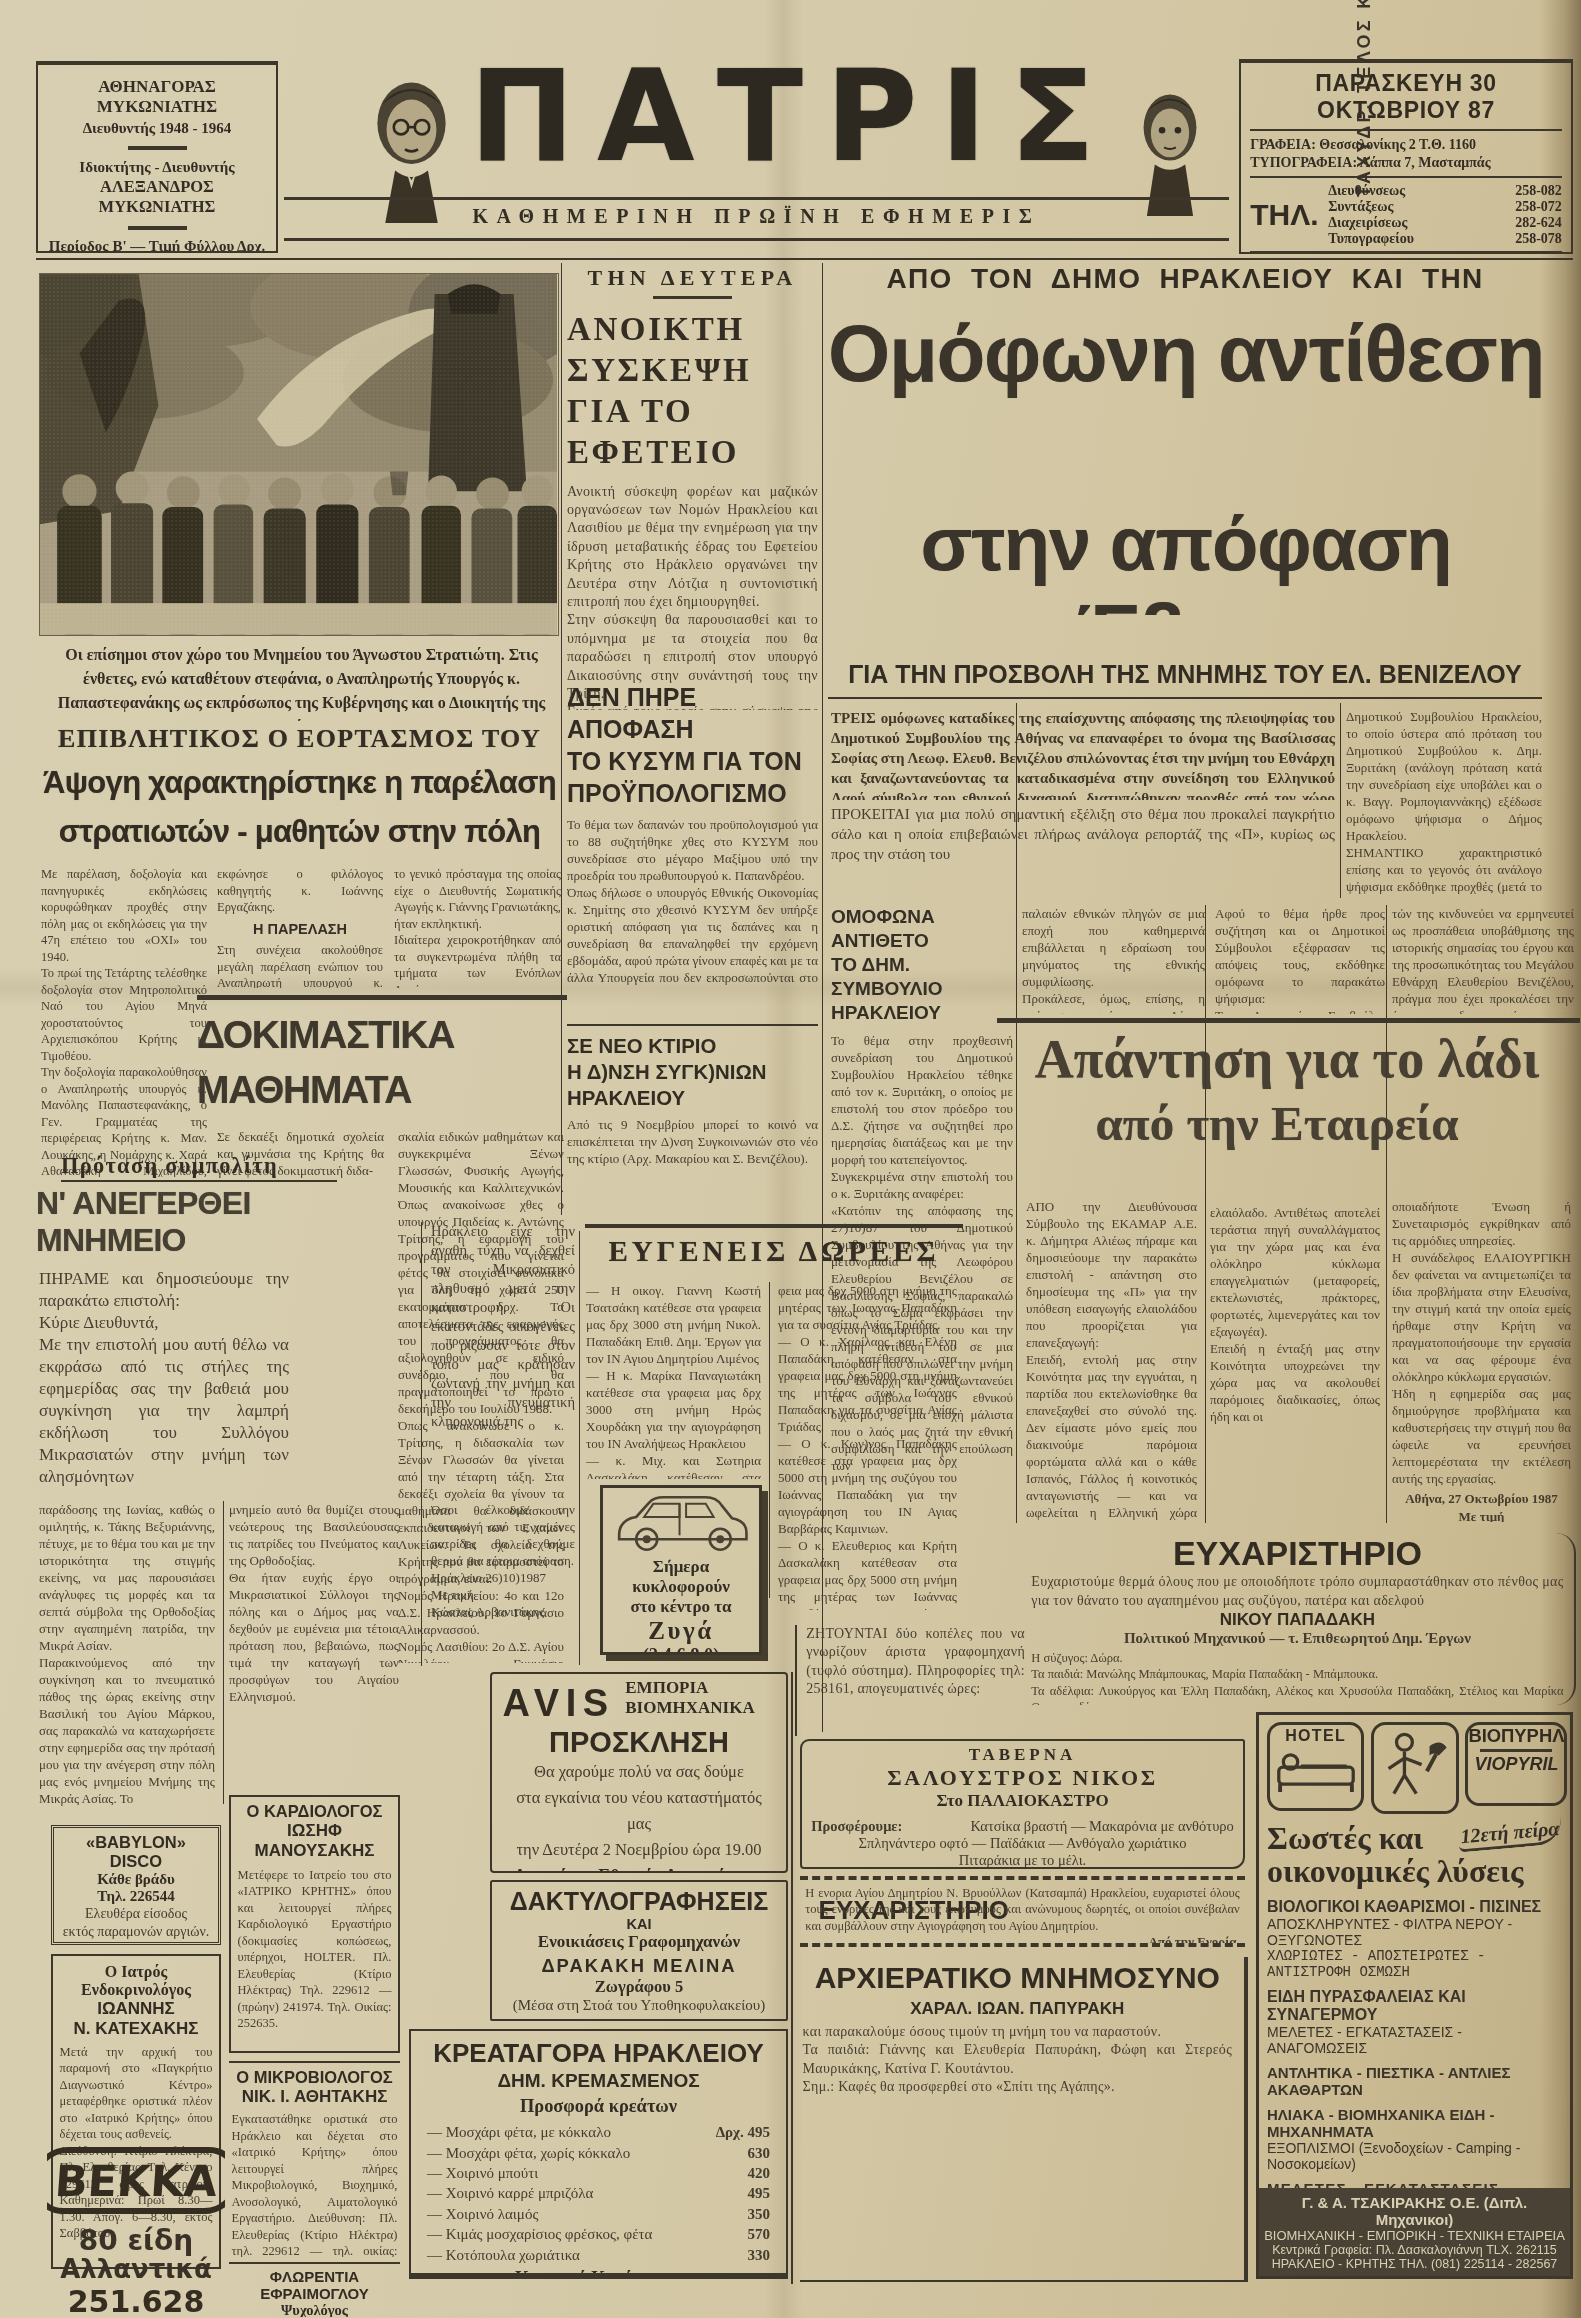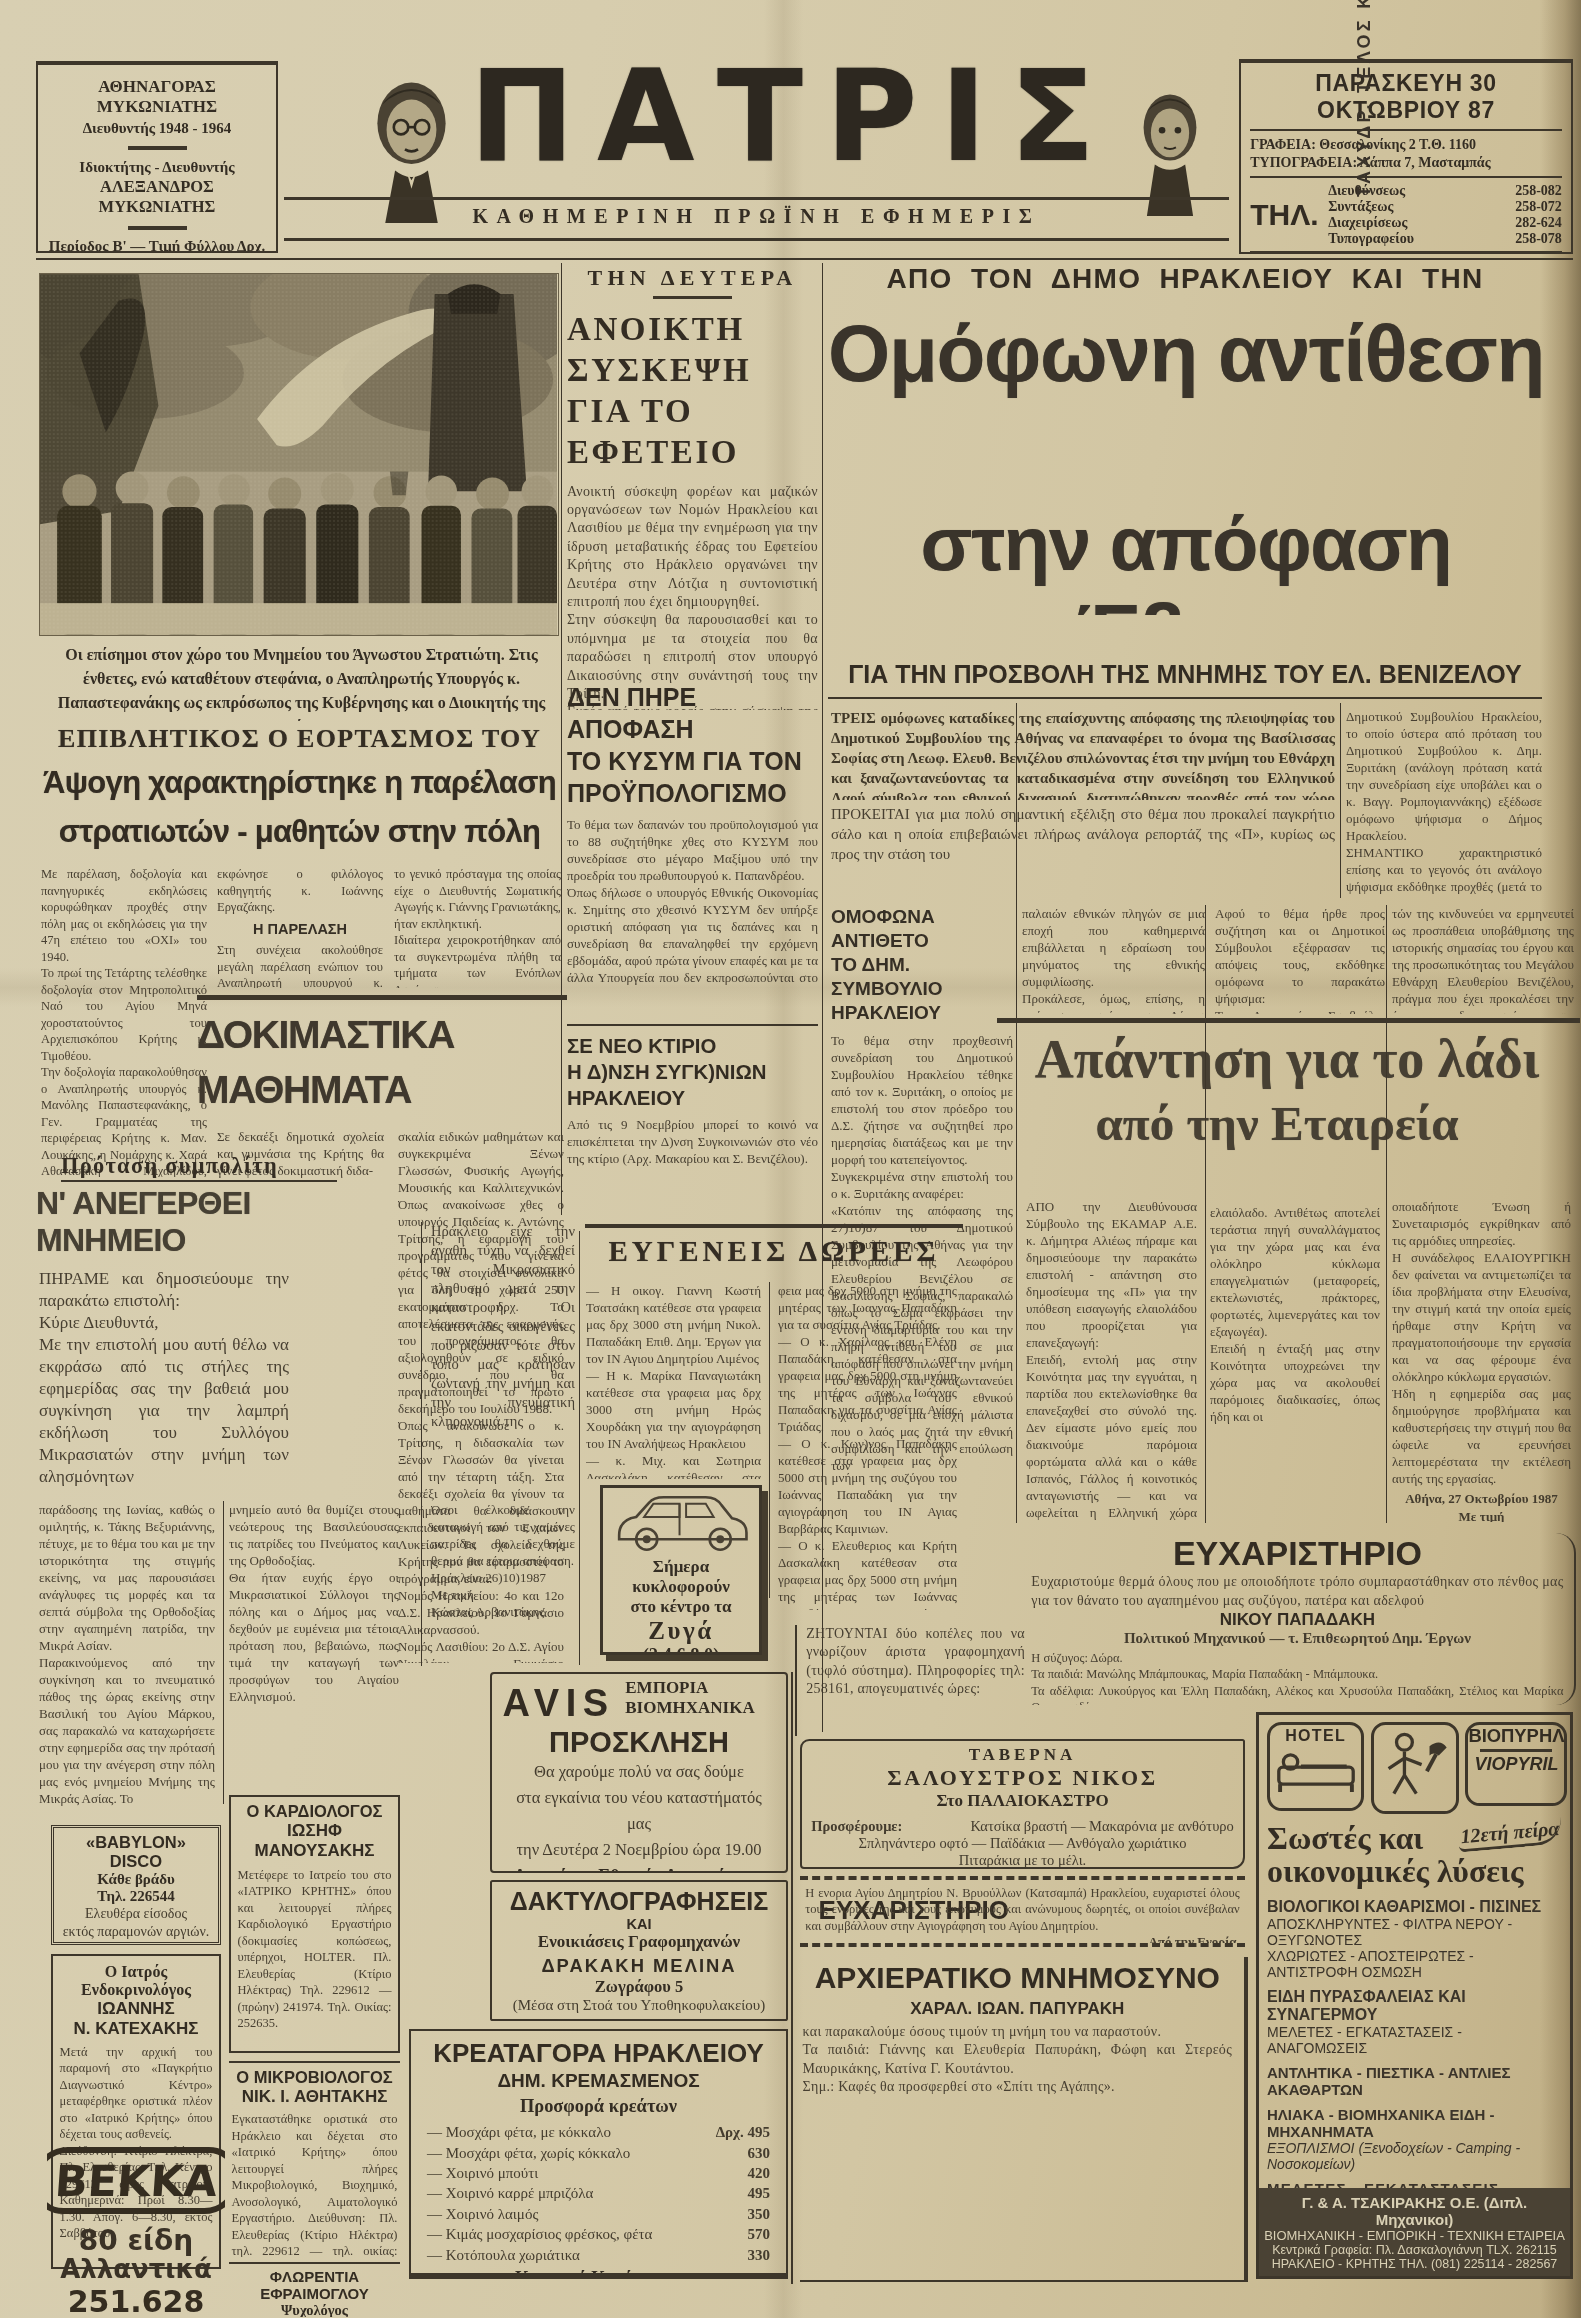--- a/index.html
+++ b/index.html
@@ -489,26 +489,26 @@
     <div style="position:relative;margin-top:6.6px;">
       <div class="shl" style="font-size:32px;">Σωστές και</div>
       <div style="position:absolute;right:0;top:1.3px;transform:rotate(-5deg);border-bottom:3.3px solid #3d362a;border-radius:0 0 26px 6.6px;padding:0 2.6px 1.3px;">
         <span class="shl" style="font-size:20px;font-style:italic;">12ετή πείρα</span>
       </div>
       <div class="shl" style="font-size:32px;margin-top:-4px;">οικονομικές λύσεις</div>
     </div>
     <div style="margin-top:8px;font-family:'Liberation Sans',sans-serif;color:#3b342a;">
       <div class="bold" style="font-size:16px;margin-top:5.3px;">ΒΙΟΛΟΓΙΚΟΙ ΚΑΘΑΡΙΣΜΟΙ - ΠΙΣΙΝΕΣ</div>
       <div style="font-size:14px;">ΑΠΟΣΚΛΗΡΥΝΤΕΣ - ΦΙΛΤΡΑ ΝΕΡΟΥ - ΟΞΥΓΩΝΟΤΕΣ</div>
-      <div style="font-size:14px;">ΧΛΩΡΙΩΤΕΣ - ΑΠΟΣΤΕΙΡΩΤΕΣ - ΑΝΤΙΣΤΡΟΦΗ ΟΣΜΩΣΗ</div>
+      <div style="font-size:14px;font-family:Liberation Mono, monospace;">ΧΛΩΡΙΩΤΕΣ - ΑΠΟΣΤΕΙΡΩΤΕΣ - ΑΝΤΙΣΤΡΟΦΗ ΟΣΜΩΣΗ</div>
       <div class="bold" style="font-size:16px;margin-top:8px;">ΕΙΔΗ ΠΥΡΑΣΦΑΛΕΙΑΣ ΚΑΙ ΣΥΝΑΓΕΡΜΟΥ</div>
       <div style="font-size:14px;">ΜΕΛΕΤΕΣ - ΕΓΚΑΤΑΣΤΑΣΕΙΣ - ΑΝΑΓΟΜΩΣΕΙΣ</div>
       <div class="bold" style="font-size:15px;margin-top:8px;">ΑΝΤΛΗΤΙΚΑ - ΠΙΕΣΤΙΚΑ - ΑΝΤΛΙΕΣ ΑΚΑΘΑΡΤΩΝ</div>
       <div class="bold" style="font-size:15px;margin-top:8px;">ΗΛΙΑΚΑ - ΒΙΟΜΗΧΑΝΙΚΑ ΕΙΔΗ - ΜΗΧΑΝΗΜΑΤΑ</div>
-      <div style="font-size:14px;font-style:italic;">ΕΞΟΠΛΙΣΜΟΙ (Ξενοδοχείων - Camping - Νοσοκομείων)</div>
+      <div style="font-size:14px;">ΕΞΟΠΛΙΣΜΟΙ (Ξενοδοχείων - Camping - Νοσοκομείων)</div>
       <div class="bold" style="font-size:15px;margin-top:8px;letter-spacing:1.3px;">ΜΕΛΕΤΕΣ - ΕΓΚΑΤΑΣΤΑΣΕΙΣ - ΒΕΛΤΙΩΣΕΙΣ</div>
       <div class="bold" style="font-size:15px;margin-top:6.6px;letter-spacing:2px;">ΠΩΛΗΣΗ: ΧΟΝΔΡΙΚΗ - ΛΙΑΝΙΚΗ</div>
     </div>
     <div style="position:absolute;left:0;bottom:0;width:100%;background:#4a4234;color:#d9d0b4;text-align:center;padding:5.3px 2.6px;box-sizing:border-box;">
       <div class="sans bold" style="font-size:15px;">Γ. &amp; Α. ΤΣΑΚΙΡΑΚΗΣ Ο.Ε. (Διπλ. Μηχανικοι)</div>
       <div class="sans" style="font-size:13px;">ΒΙΟΜΗΧΑΝΙΚΗ - ΕΜΠΟΡΙΚΗ - ΤΕΧΝΙΚΗ ΕΤΑΙΡΕΙΑ</div>
       <div class="sans" style="font-size:12.5px;">Κεντρικά Γραφεία: Πλ. Δασκαλογιάννη TLX. 262115</div>
       <div class="sans" style="font-size:12.5px;">ΗΡΑΚΛΕΙΟ - ΚΡΗΤΗΣ ΤΗΛ. (081) 225114 - 282567</div>
     </div>
   </div>

